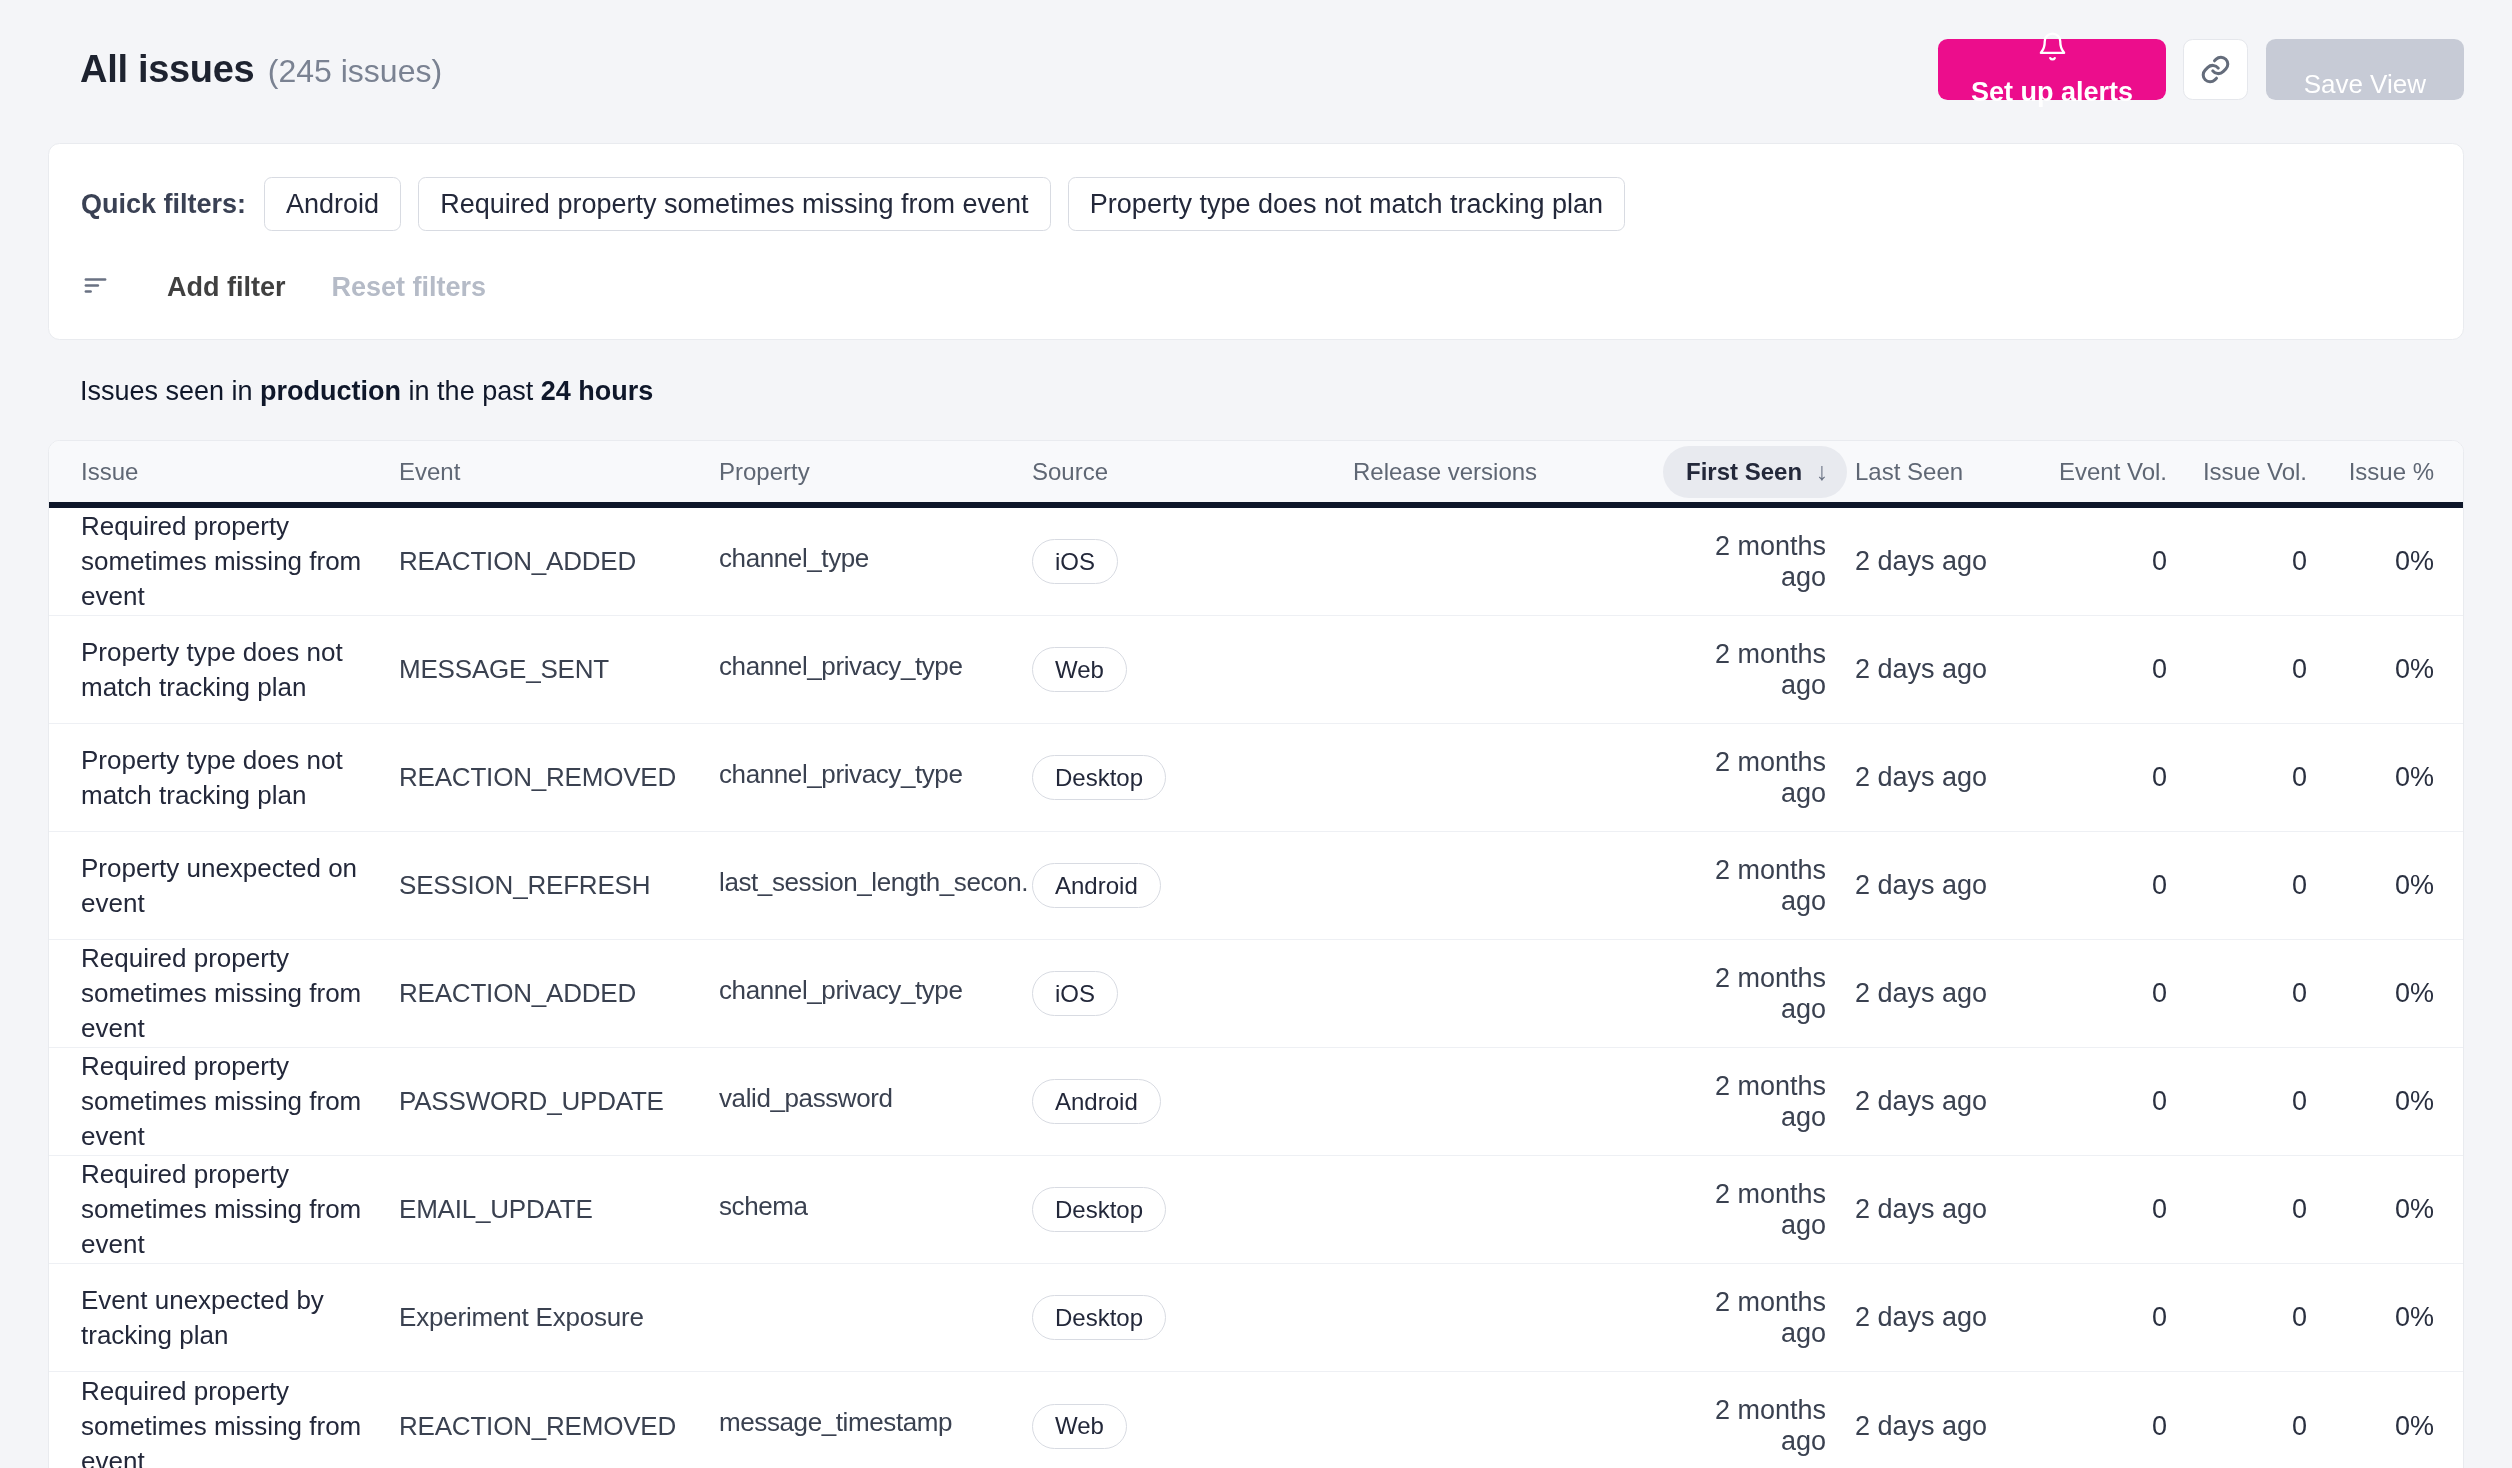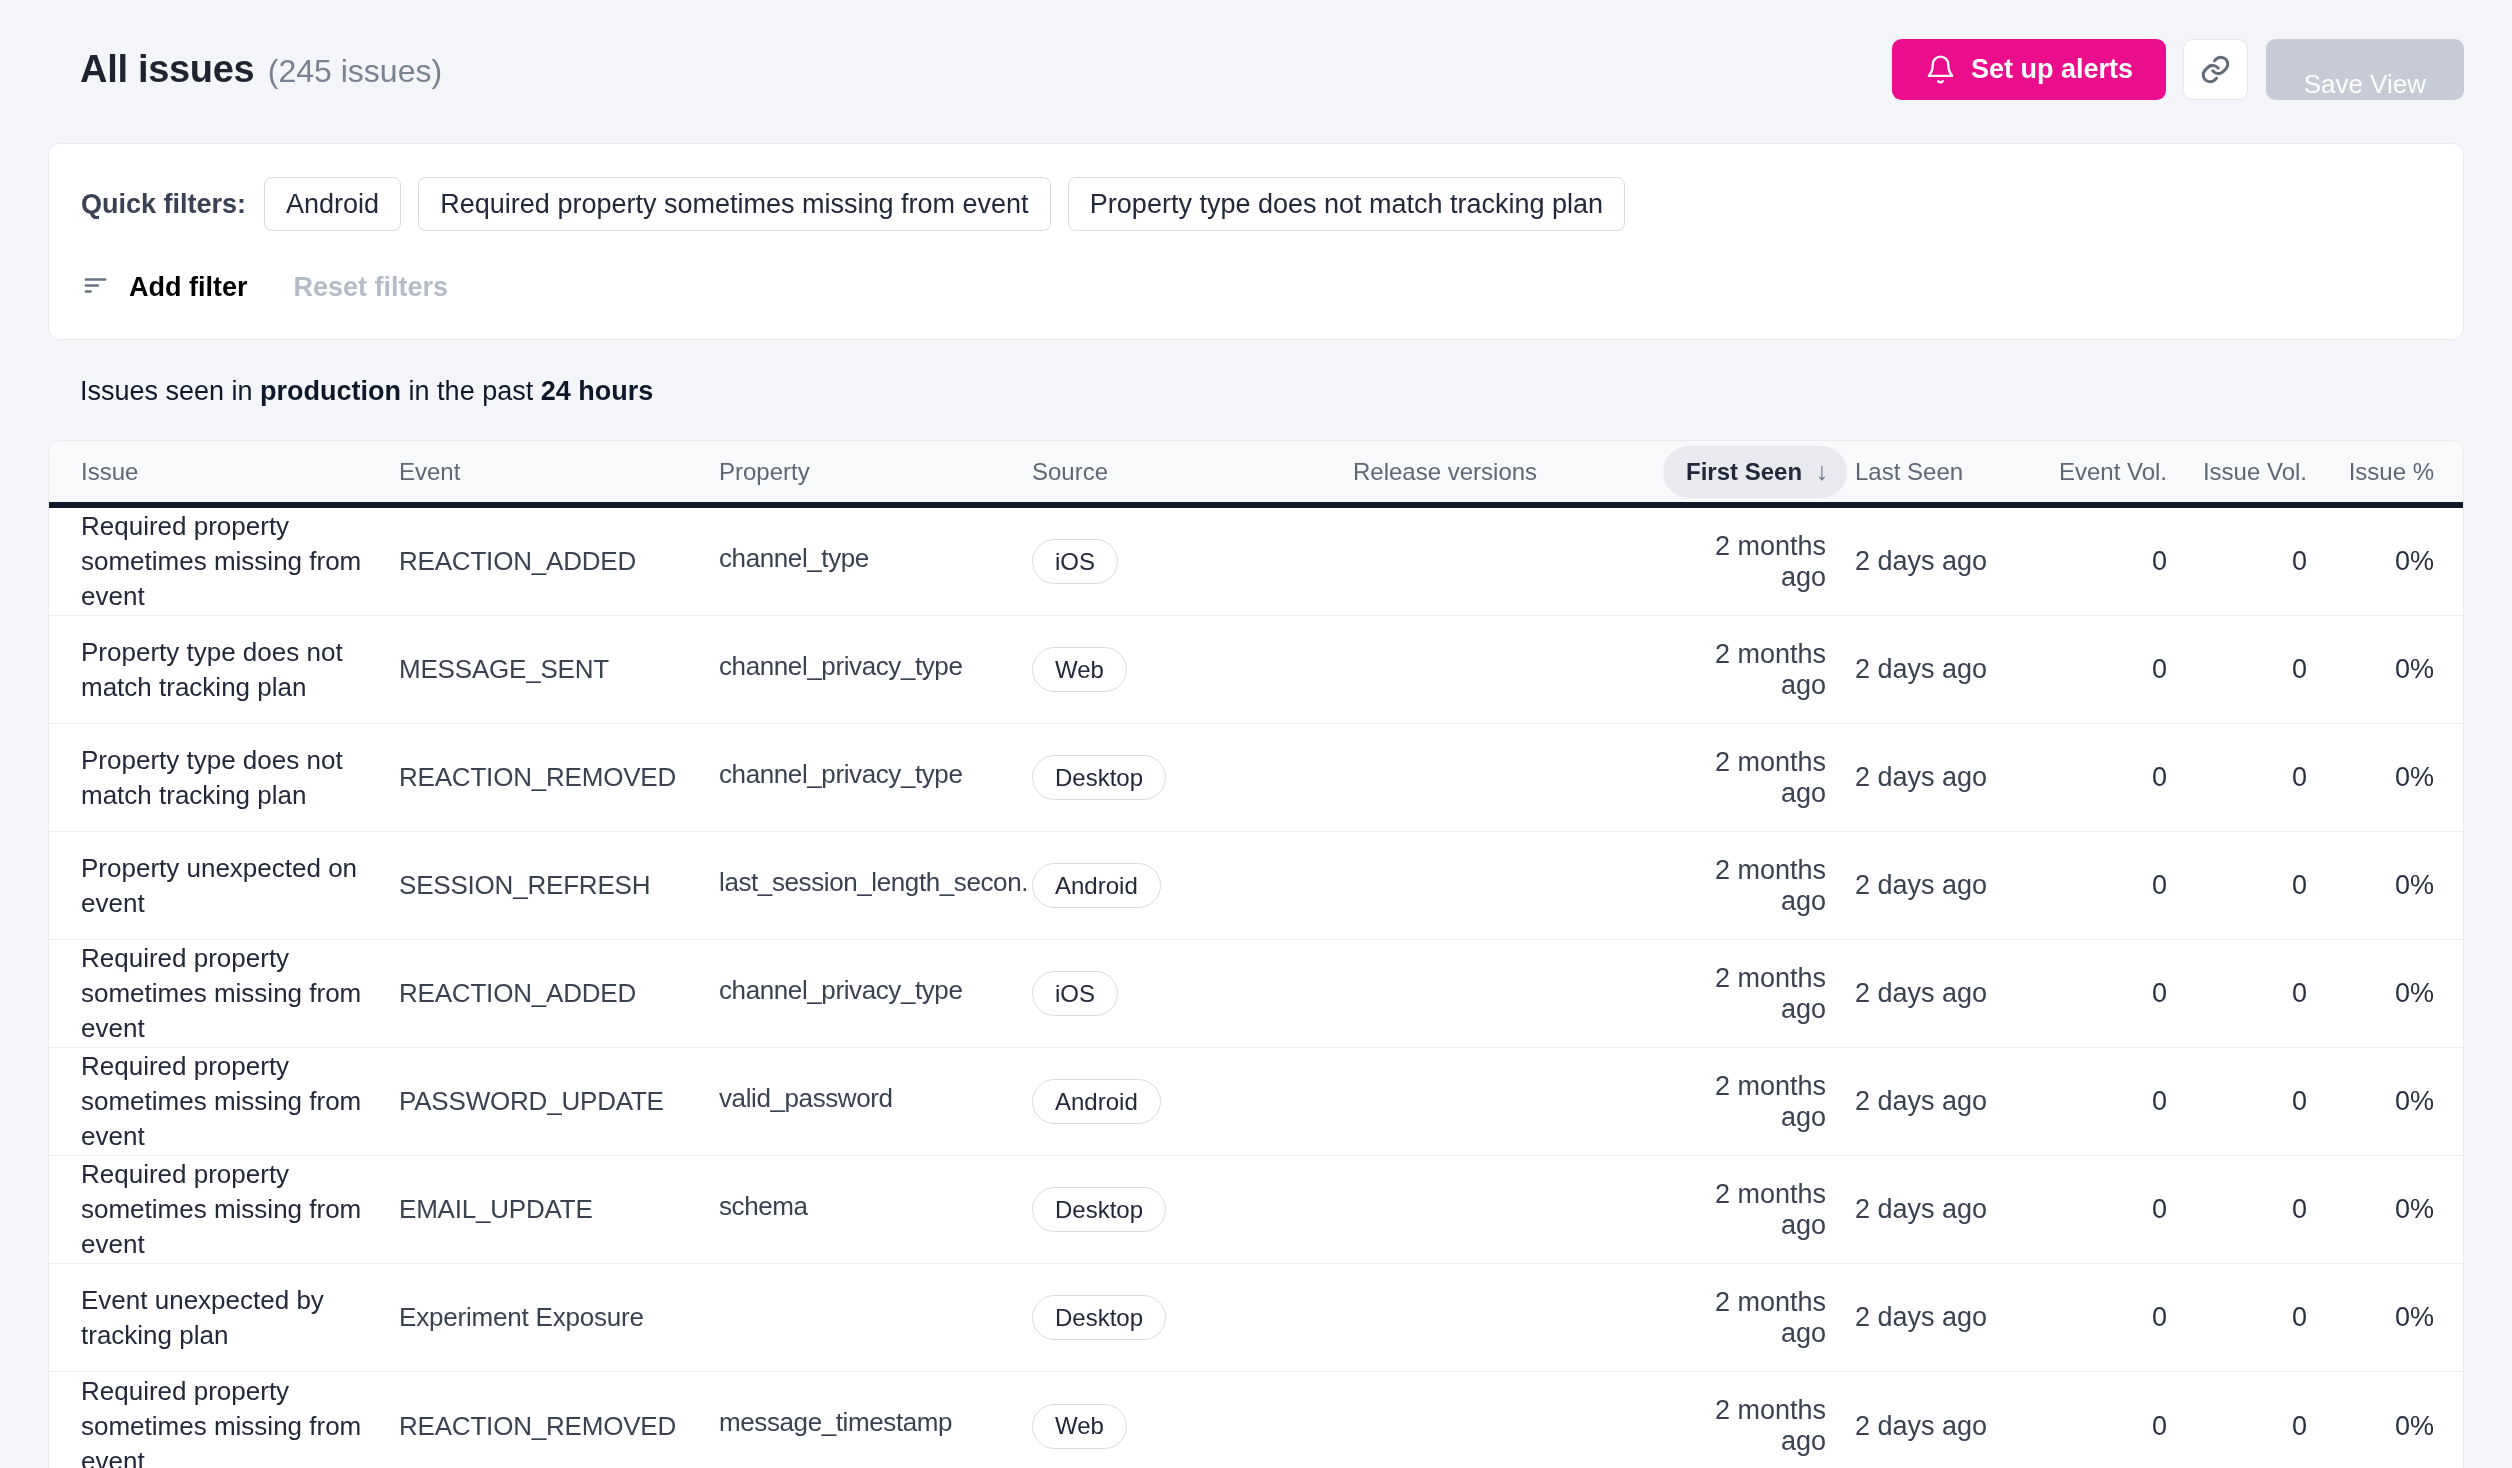--- a/index.html
+++ b/index.html
@@ -16,21 +16,21 @@
     display:flex; align-items:center; justify-content:space-between;
     margin:38px 48px 0 48px; height:63px;
   }
   .title-wrap { display:flex; align-items:baseline; margin-left:32px; }
   .page-title { font-size:38px; font-weight:700; color:#1E2330; letter-spacing:-0.3px; }
   .issue-count { font-size:32px; color:#7A8292; margin-left:13.4px; }
   .actions { display:flex; align-items:center; gap:17.3px; }
   .btn { border:none; cursor:pointer; font-family:inherit; display:inline-flex; align-items:center; justify-content:center; }
   .btn-pink {
     background:#EC0D8C; color:#FFFFFF; height:61px; border-radius:9.6px;
-    padding:0 33px; font-size:27px; font-weight:700; gap:15.4px;
+    padding:0 33px; font-size:27px; font-weight:700; gap:15.4px;flex-direction:column;
   }
   .btn-iconbox {
     background:#FFFFFF; border:1px solid #E5E7EC; width:65px; height:61px;
     border-radius:9.6px; color:#646C7B;
   }
   .btn-disabled {
     background:#C7CBD6; color:#FFFFFF; height:61px; border-radius:9.6px;
     padding:0 38px; font-size:26px; font-weight:400; cursor:default;align-items:flex-end;
   }
   .btn svg { display:block; }
@@ -42,21 +42,21 @@
   .filters-card { margin:42px 48px 0 48px; padding:33px 32px 35px 32px; }
   .filters-row { display:flex; align-items:center; gap:16px; flex-wrap:wrap; }
   .filters-label { font-size:27px; font-weight:700; color:#3A4154; margin-right:1.9px; }
   .chip {
     border:1px solid #D8DBE2; border-radius:7.7px; background:#FFFFFF;
     padding:10.6px 21px; font-size:27px; color:#23283A; white-space:nowrap;
   }
   .filters-actions { display:flex; align-items:center; margin-top:40px; }
   .filter-icon { margin-right:19px; color:#6A7283; }
   .link-like { background:none; border:none; font-family:inherit; font-size:27px; font-weight:700; cursor:pointer; }
-  .add-filter { color:#000000; }
+  .add-filter { color:#404040;margin-left:38px; }
   .reset-filters { color:#B5BBC7; margin-left:46px; }
 
   
   .scope-line { margin:36px 48px 0 80px; font-size:27px; color:#0f172a; }
   .scope-line .b { font-weight:700; }
 
   
   .table-card { margin:33px 48px 0 48px; overflow:hidden; }
   .grid {
     display:grid;

